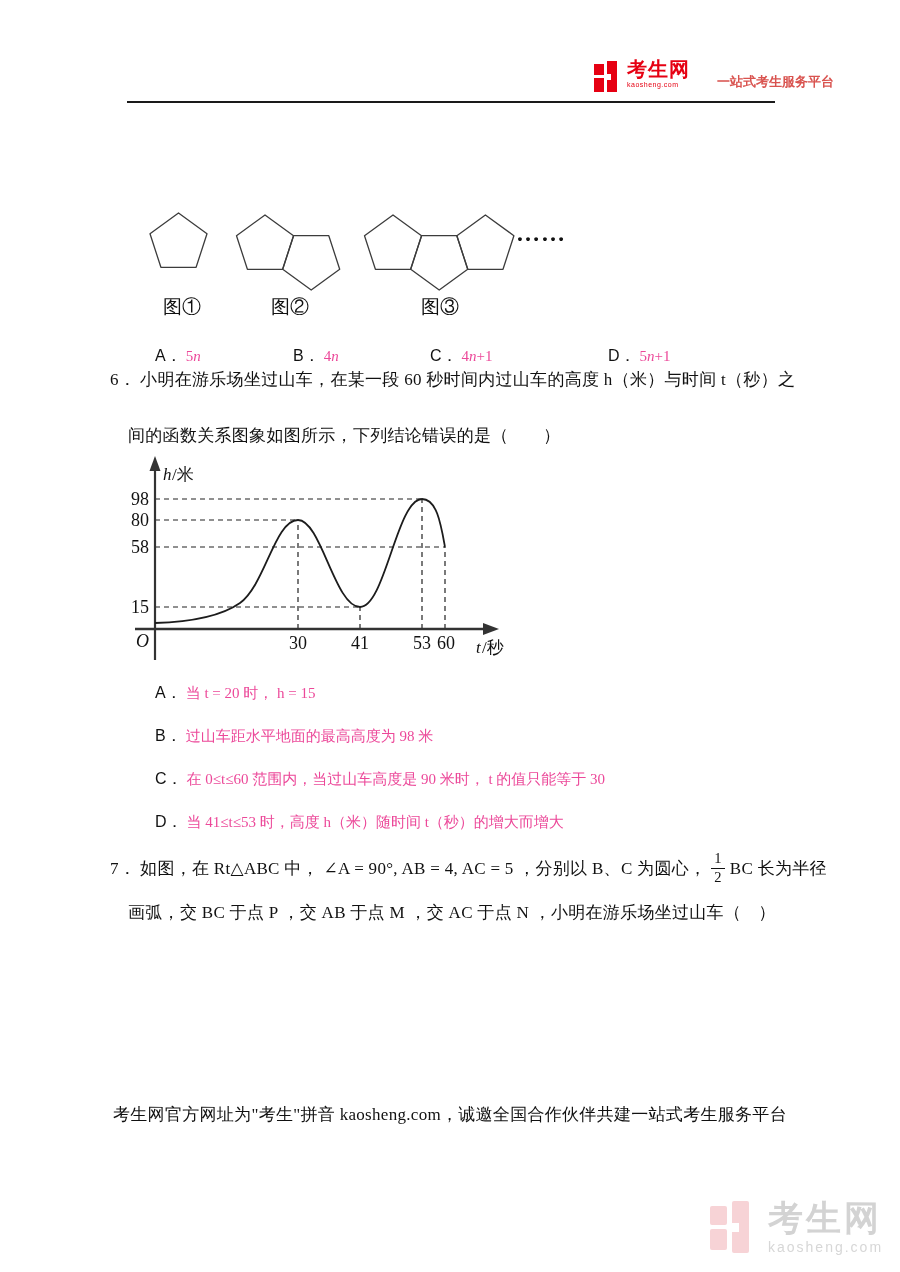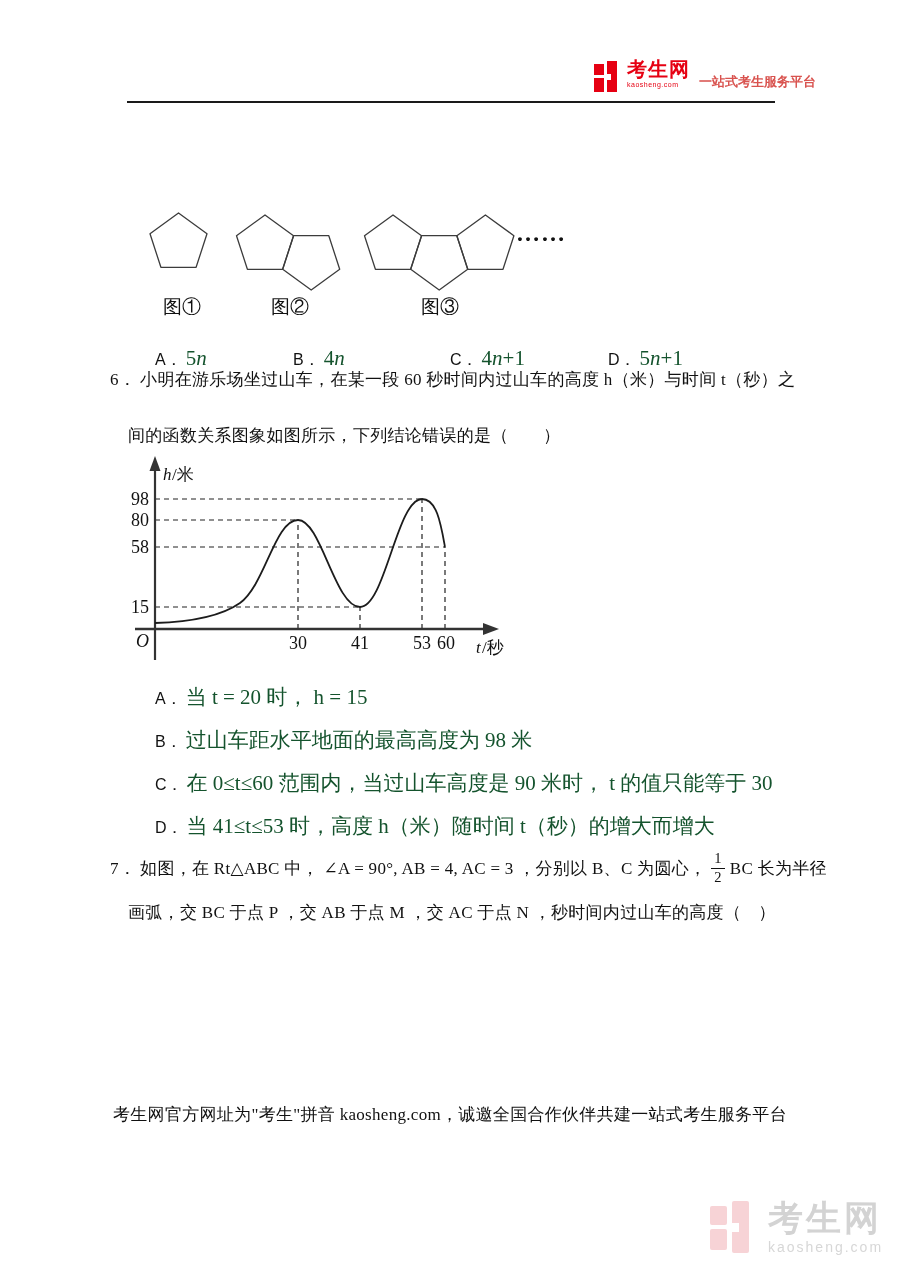--- a/index.html
+++ b/index.html
@@ -12,34 +12,34 @@
   .brand-icon .b1{position:absolute;left:0;top:3px;width:10px;height:11px;background:#e60012;}
   .brand-icon .b2{position:absolute;left:0;top:17px;width:10px;height:14px;background:#e60012;}
   .brand-icon .bar{position:absolute;left:13px;top:0;width:10px;height:31px;background:#e60012;}
   .brand-icon .notch{position:absolute;left:13px;top:13px;width:4px;height:6px;background:#fff;}
   .brand-col{display:flex;flex-direction:column;line-height:1;}
   .brand-name{font-family:"Liberation Sans","DejaVu Sans",sans-serif;font-weight:bold;
               font-size:20px;color:#e60012;letter-spacing:1px;}
   .brand-domain{font-family:"Liberation Sans","DejaVu Sans",sans-serif;font-size:7px;
               color:#e60012;margin-top:2px;letter-spacing:.5px;}
   .brand-tagline{font-family:"Liberation Sans","DejaVu Sans",sans-serif;font-size:13px;
-              color:#d9534f;margin-left:9px;margin-top:14px;font-weight:bold;}
+              color:#d9534f;margin-left:27px;margin-top:14px;font-weight:bold;}
   .divider{position:absolute;left:127px;top:101px;width:648px;height:2px;background:#1a1a1a;}
 
   
   .figures-svg{position:absolute;left:140px;top:193px;}
   .figures-svg polygon{fill:none;stroke:#3c3c3c;stroke-width:1.3;stroke-linejoin:round;}
   .dots{position:absolute;left:516px;top:226px;font-weight:bold;font-size:24px;
         letter-spacing:1px;color:#111;transform:translateY(-6px);}
   .fig-label{position:absolute;top:294px;font-size:19px;color:#111;}
 
   
   .q5-opt{position:absolute;top:346px;white-space:nowrap;}
   .opt-letter{font-family:"Liberation Sans","DejaVu Sans",sans-serif;font-size:16px;color:#111;}
-  .opt-text{font-size:21px;color:#14532d;}
+  .opt-text{font-size:15px;color:#ec4899;}
   .opt-text i{font-family:"Liberation Serif","DejaVu Serif",serif;}
 
   
   .q-line{position:absolute;white-space:nowrap;font-size:17px;color:#111;letter-spacing:.3px;}
   .q-num{margin-right:4px;}
 
   
   .graph-svg{position:absolute;left:125px;top:455px;}
   .graph-svg text{font-family:"Liberation Serif","DejaVu Serif",serif;fill:#111;}
 
@@ -105,21 +105,21 @@
   <span class="fig-label" style="left:421px">图③</span>
 
   <div class="q5-opt" style="left:155px">
     <span class="opt-letter">A．</span>
     <span class="opt-text"><span>5</span><i>n</i><span></span></span>
   </div>
   <div class="q5-opt" style="left:293px">
     <span class="opt-letter">B．</span>
     <span class="opt-text"><span>4</span><i>n</i><span></span></span>
   </div>
-  <div class="q5-opt" style="left:450px">
+  <div class="q5-opt" style="left:430px">
     <span class="opt-letter">C．</span>
     <span class="opt-text"><span>4</span><i>n</i><span>+1</span></span>
   </div>
   <div class="q5-opt" style="left:608px">
     <span class="opt-letter">D．</span>
     <span class="opt-text"><span>5</span><i>n</i><span>+1</span></span>
   </div>
 
   <div class="q-line" style="left:110px;top:368px">
     <span class="q-num">6．</span><span>小明在游乐场坐过山车，在某一段 60 秒时间内过山车的高度 h（米）与时间 t（秒）之</span>
@@ -181,28 +181,28 @@
     <span class="opt-letter">C．</span>
     <span class="opt-text">在 0≤t≤60 范围内，当过山车高度是 90 米时， t 的值只能等于 30</span>
   </div>
   <div class="q6-opt" style="top:812px">
     <span class="opt-letter">D．</span>
     <span class="opt-text">当 41≤t≤53 时，高度 h（米）随时间 t（秒）的增大而增大</span>
   </div>
 
   <div class="q7-line1">
     <span class="q-num">7．</span>
-    <span>如图，在 Rt△ABC 中， ∠A = 90°, AB = 4, AC = 3 ，分别以 B、C 为圆心，</span>
+    <span>如图，在 Rt△ABC 中， ∠A = 90°, AB = 4, AC = 5 ，分别以 B、C 为圆心，</span>
     <span class="frac">
       <span class="num">1</span>
       <span class="den">2</span>
     </span>
     <span>BC 长为半径</span>
   </div>
-  <div class="q-line" style="left:128px;top:901px">画弧，交 BC 于点 P ，交 AB 于点 M ，交 AC 于点 N ，秒时间内过山车的高度（　）</div>
+  <div class="q-line" style="left:128px;top:901px">画弧，交 BC 于点 P ，交 AB 于点 M ，交 AC 于点 N ，小明在游乐场坐过山车（　）</div>
 
   <div class="footer-note">考生网官方网址为"考生"拼音 kaosheng.com，诚邀全国合作伙伴共建一站式考生服务平台</div>
 
   <div class="watermark">
     <span class="wm-icon">
       <span class="b1"></span>
         <span class="b2"></span>
         <span class="bar"></span>
         <span class="notch"></span>
     </span>

